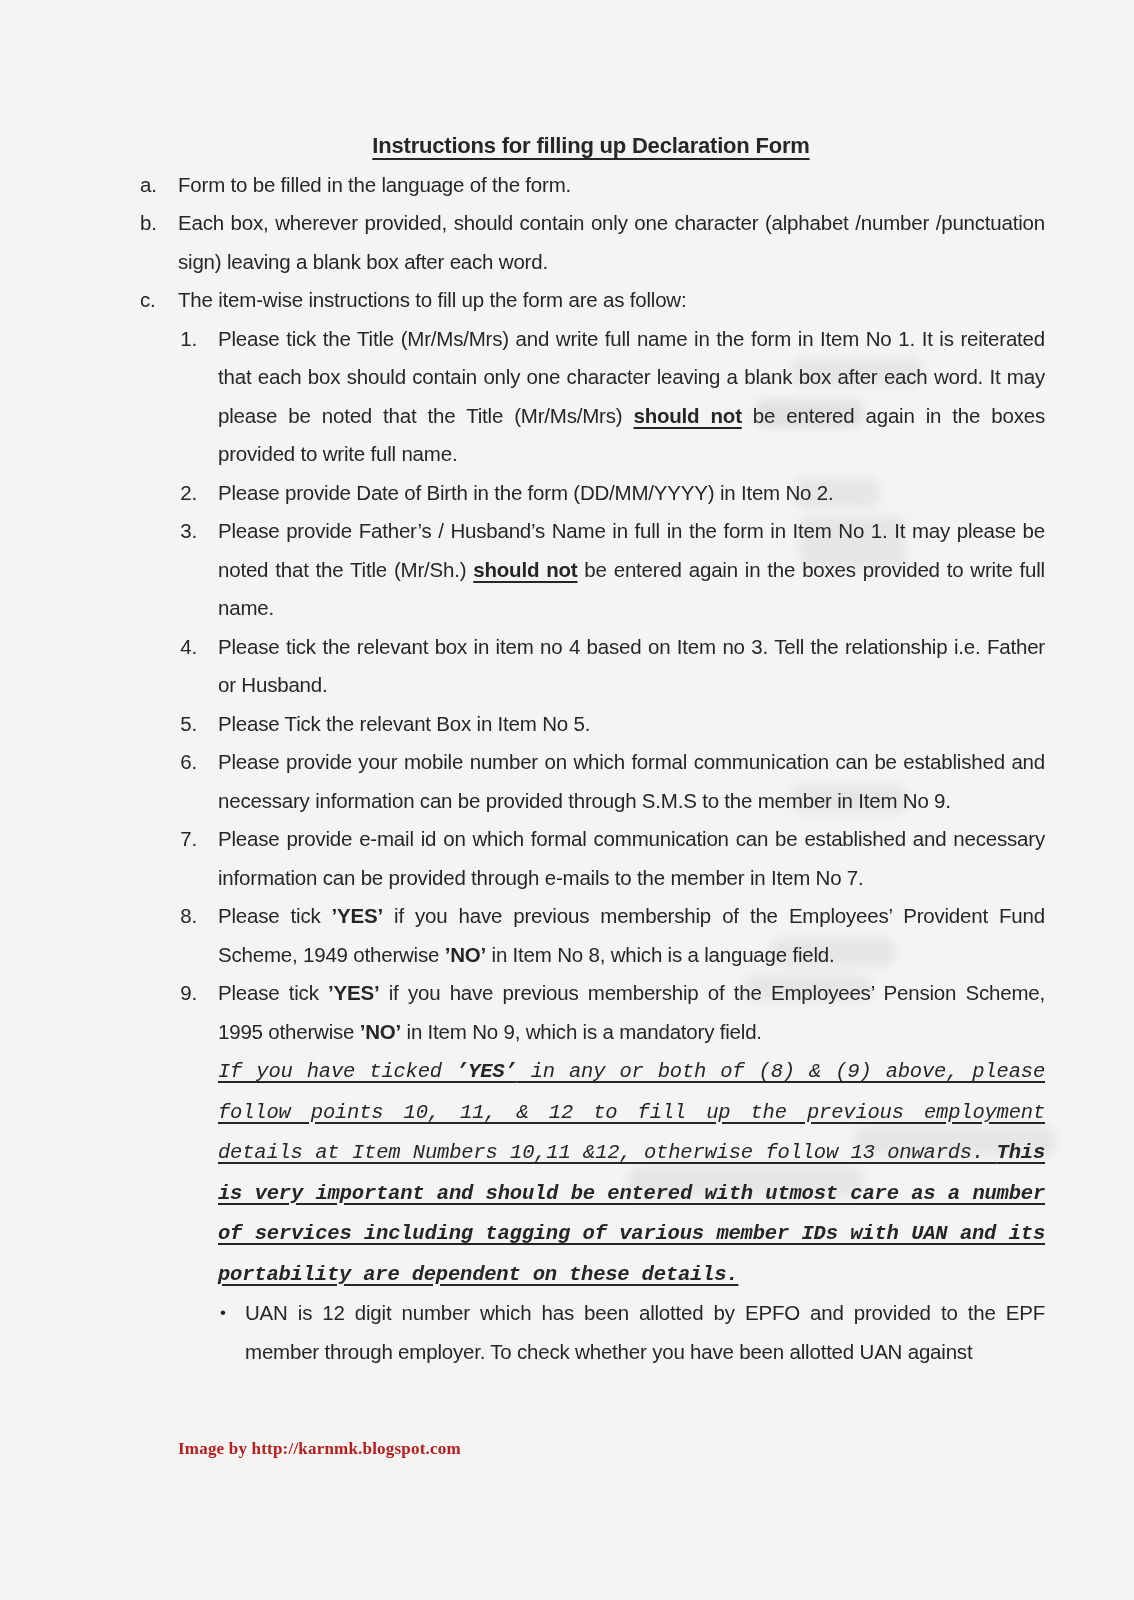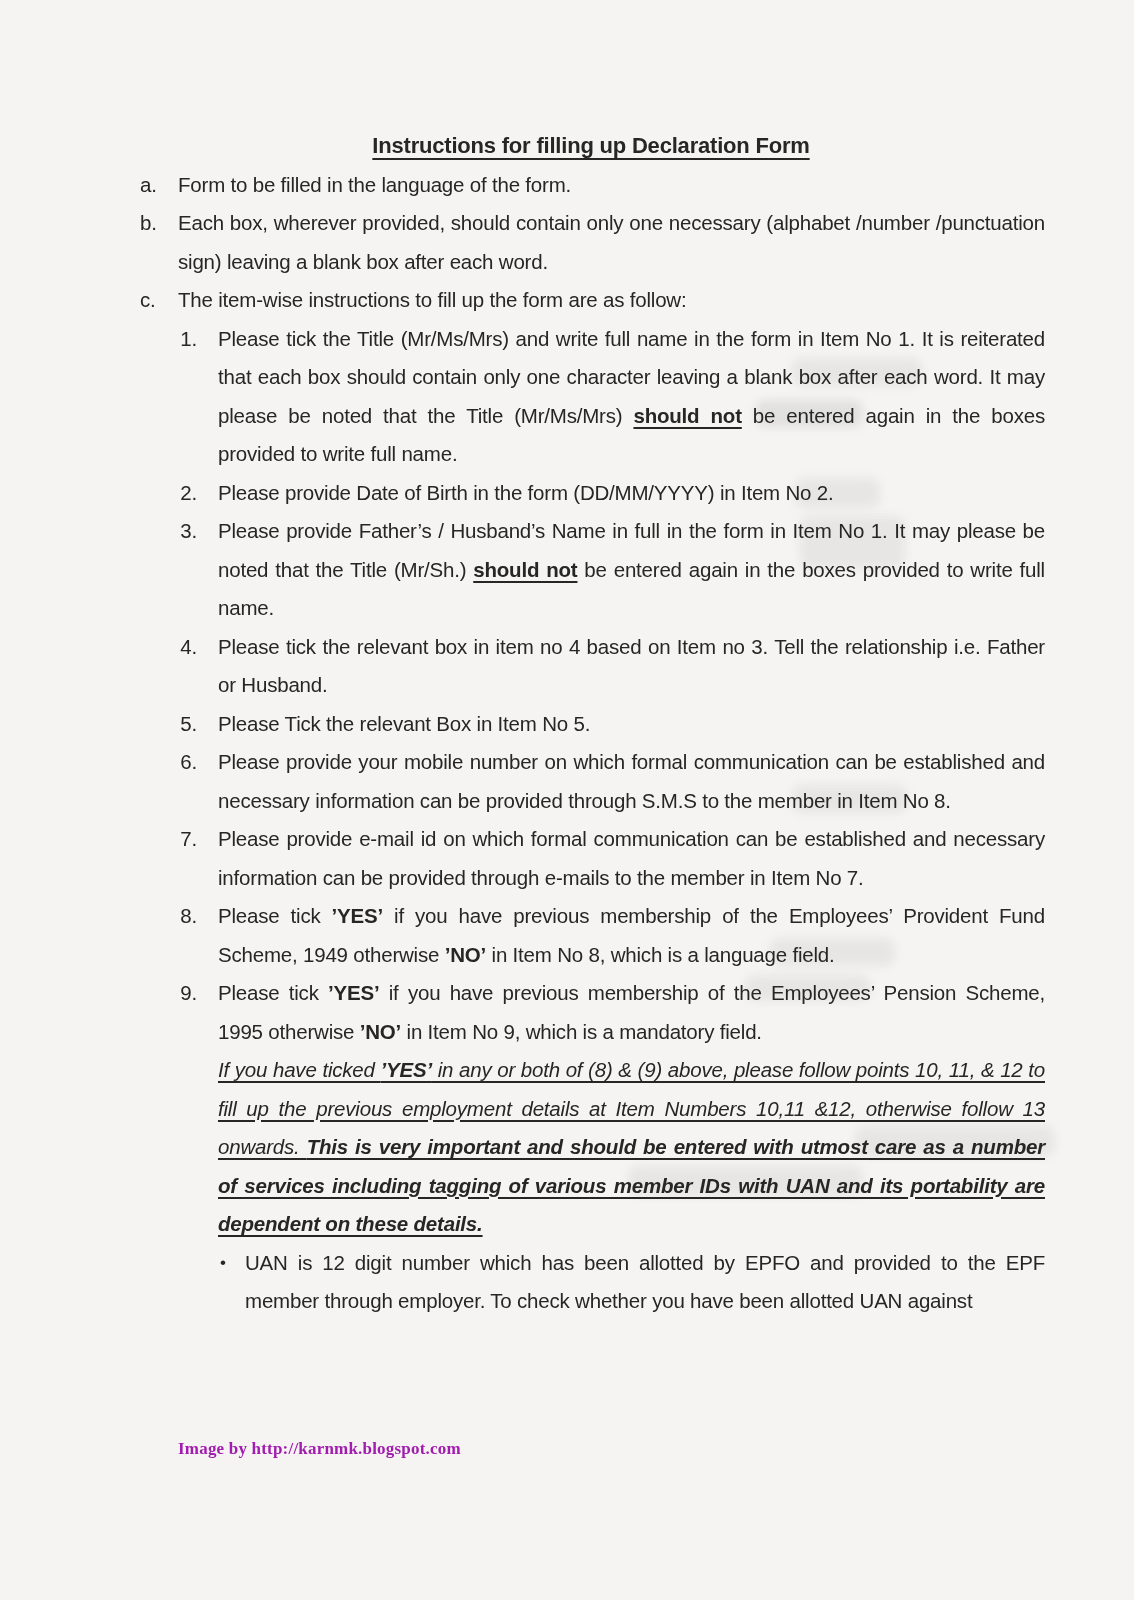--- a/index.html
+++ b/index.html
@@ -27,27 +27,27 @@
   .row{display:flex;align-items:flex-start;}
   .row .lbl{flex:0 0 41px;box-sizing:border-box;}
   .row.outer .lbl{padding-left:3px;}
   .row.inner{margin-left:41px;}
   .row.inner .lbl{flex:0 0 40px;text-align:right;padding-right:21px;}
   .row .txt{flex:1;text-align:justify;}
   .note{margin-left:81px;text-align:justify;}
   .row.bullet{margin-left:81px;}
   .row.bullet .lbl{flex:0 0 27px;padding-left:2px;font-size:17px;}
   .seg-b{font-weight:bold;}
-  .seg-i{font-style:italic;}
+  .seg-i{font-style:italic;font-family:Liberation Mono, monospace;}
   .seg-u{text-decoration:underline;text-decoration-thickness:1.5px;text-underline-offset:4px;}
   .footer{
     position:absolute;left:178px;top:1438px;
     font-family:"Liberation Serif",serif;
     font-weight:bold;font-size:17px;line-height:22px;
-    color:#a21caf;letter-spacing:0.2px;
+    color:#b91c1c;letter-spacing:0.2px;
   }
   .smudge{
     position:absolute;
     background:rgba(150,150,150,0.14);
     filter:blur(5px);
     border-radius:10px;
     pointer-events:none;
     z-index:0;
   }
   .s1{left:792px;top:358px;width:130px;height:28px;}
@@ -82,21 +82,21 @@
       <span class="title">Instructions for filling up Declaration Form</span>
     </div>
 
     <div class="row outer">
       <span class="lbl">a.</span>
       <div class="txt"><span>Form to be filled in the language of the form.</span></div>
     </div>
 
     <div class="row outer">
       <span class="lbl">b.</span>
-      <div class="txt"><span>Each box, wherever provided, should contain only one necessary (alphabet /number /punctuation sign) leaving a blank box after each word.</span></div>
+      <div class="txt"><span>Each box, wherever provided, should contain only one character (alphabet /number /punctuation sign) leaving a blank box after each word.</span></div>
     </div>
 
     <div class="row outer">
       <span class="lbl">c.</span>
       <div class="txt"><span>The item-wise instructions to fill up the form are as follow:</span></div>
     </div>
 
     <div class="row inner">
       <span class="lbl">1.</span>
       <div class="txt"><span>Please tick the Title (Mr/Ms/Mrs) and write full name in the form in Item No 1. It is reiterated that each box should contain only one character leaving a blank box after each word. It may please be noted that the Title (Mr/Ms/Mrs) </span><span class="seg-b seg-u">should not</span><span> be entered again in the boxes provided to write full name.</span></div>
@@ -117,21 +117,21 @@
       <div class="txt"><span>Please tick the relevant box in item no 4 based on Item no 3. Tell the relationship i.e. Father or Husband.</span></div>
     </div>
 
     <div class="row inner">
       <span class="lbl">5.</span>
       <div class="txt"><span>Please Tick the relevant Box in Item No 5.</span></div>
     </div>
 
     <div class="row inner">
       <span class="lbl">6.</span>
-      <div class="txt"><span>Please provide your mobile number on which formal communication can be established and necessary information can be provided through S.M.S to the member in Item No 8.</span></div>
+      <div class="txt"><span>Please provide your mobile number on which formal communication can be established and necessary information can be provided through S.M.S to the member in Item No 9.</span></div>
     </div>
 
     <div class="row inner">
       <span class="lbl">7.</span>
       <div class="txt"><span>Please provide e-mail id on which formal communication can be established and necessary information can be provided through e-mails to the member in Item No 7.</span></div>
     </div>
 
     <div class="row inner">
       <span class="lbl">8.</span>
       <div class="txt"><span>Please tick </span><span class="seg-b">’YES’</span><span> if you have previous membership of the Employees’ Provident Fund Scheme, 1949 otherwise </span><span class="seg-b">’NO’</span><span> in Item No 8, which is a language field.</span></div>

